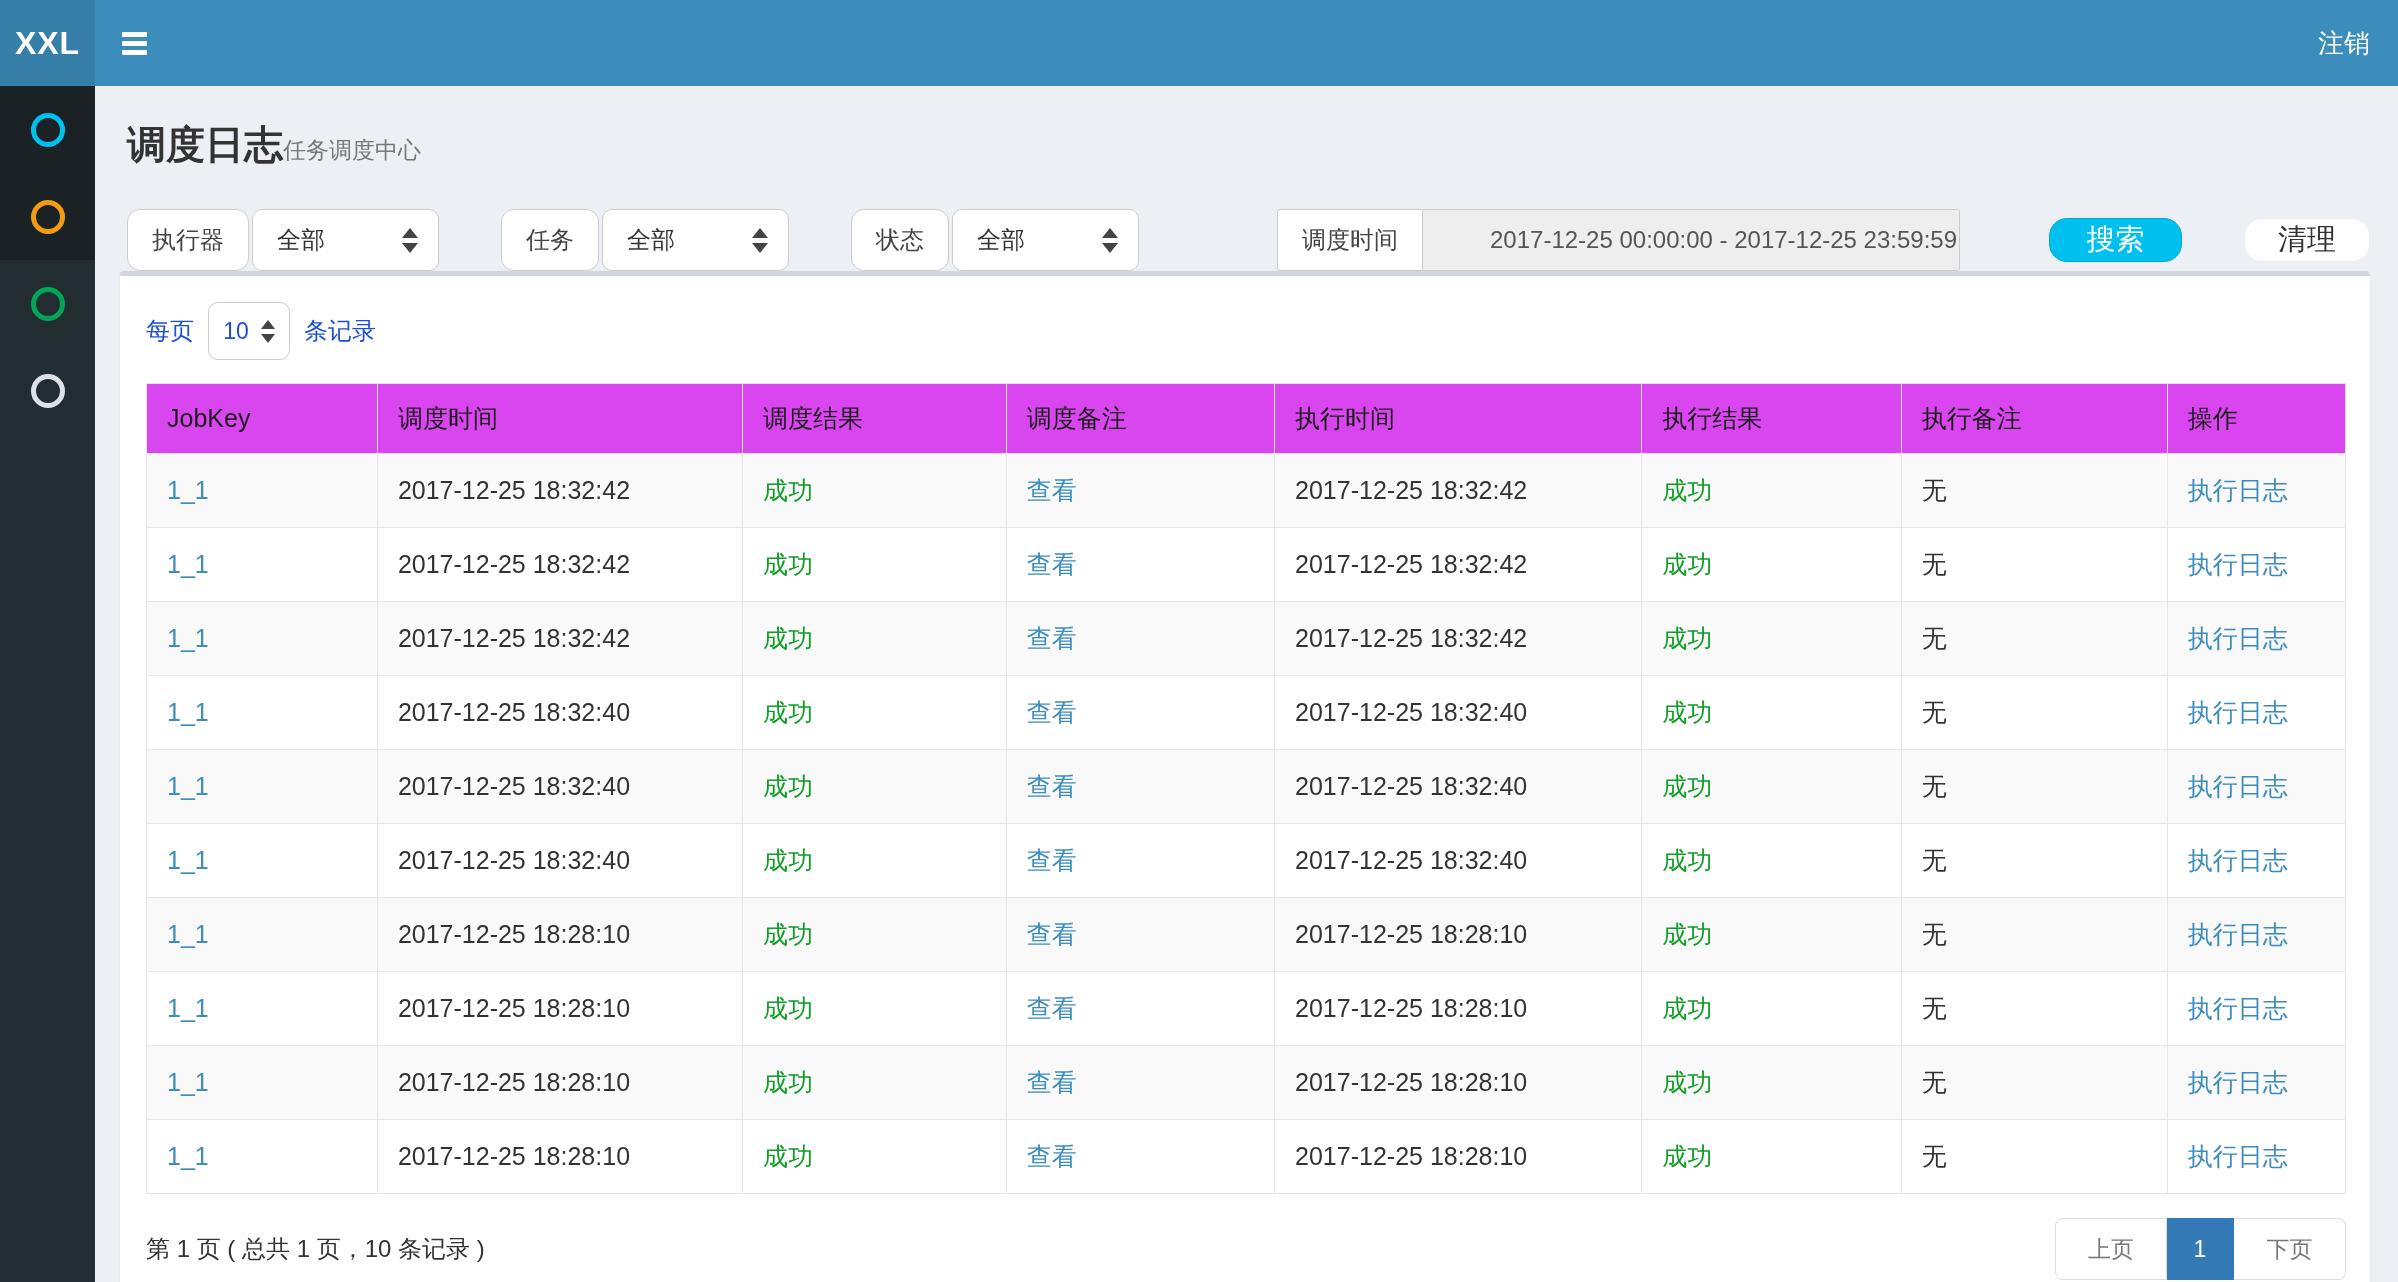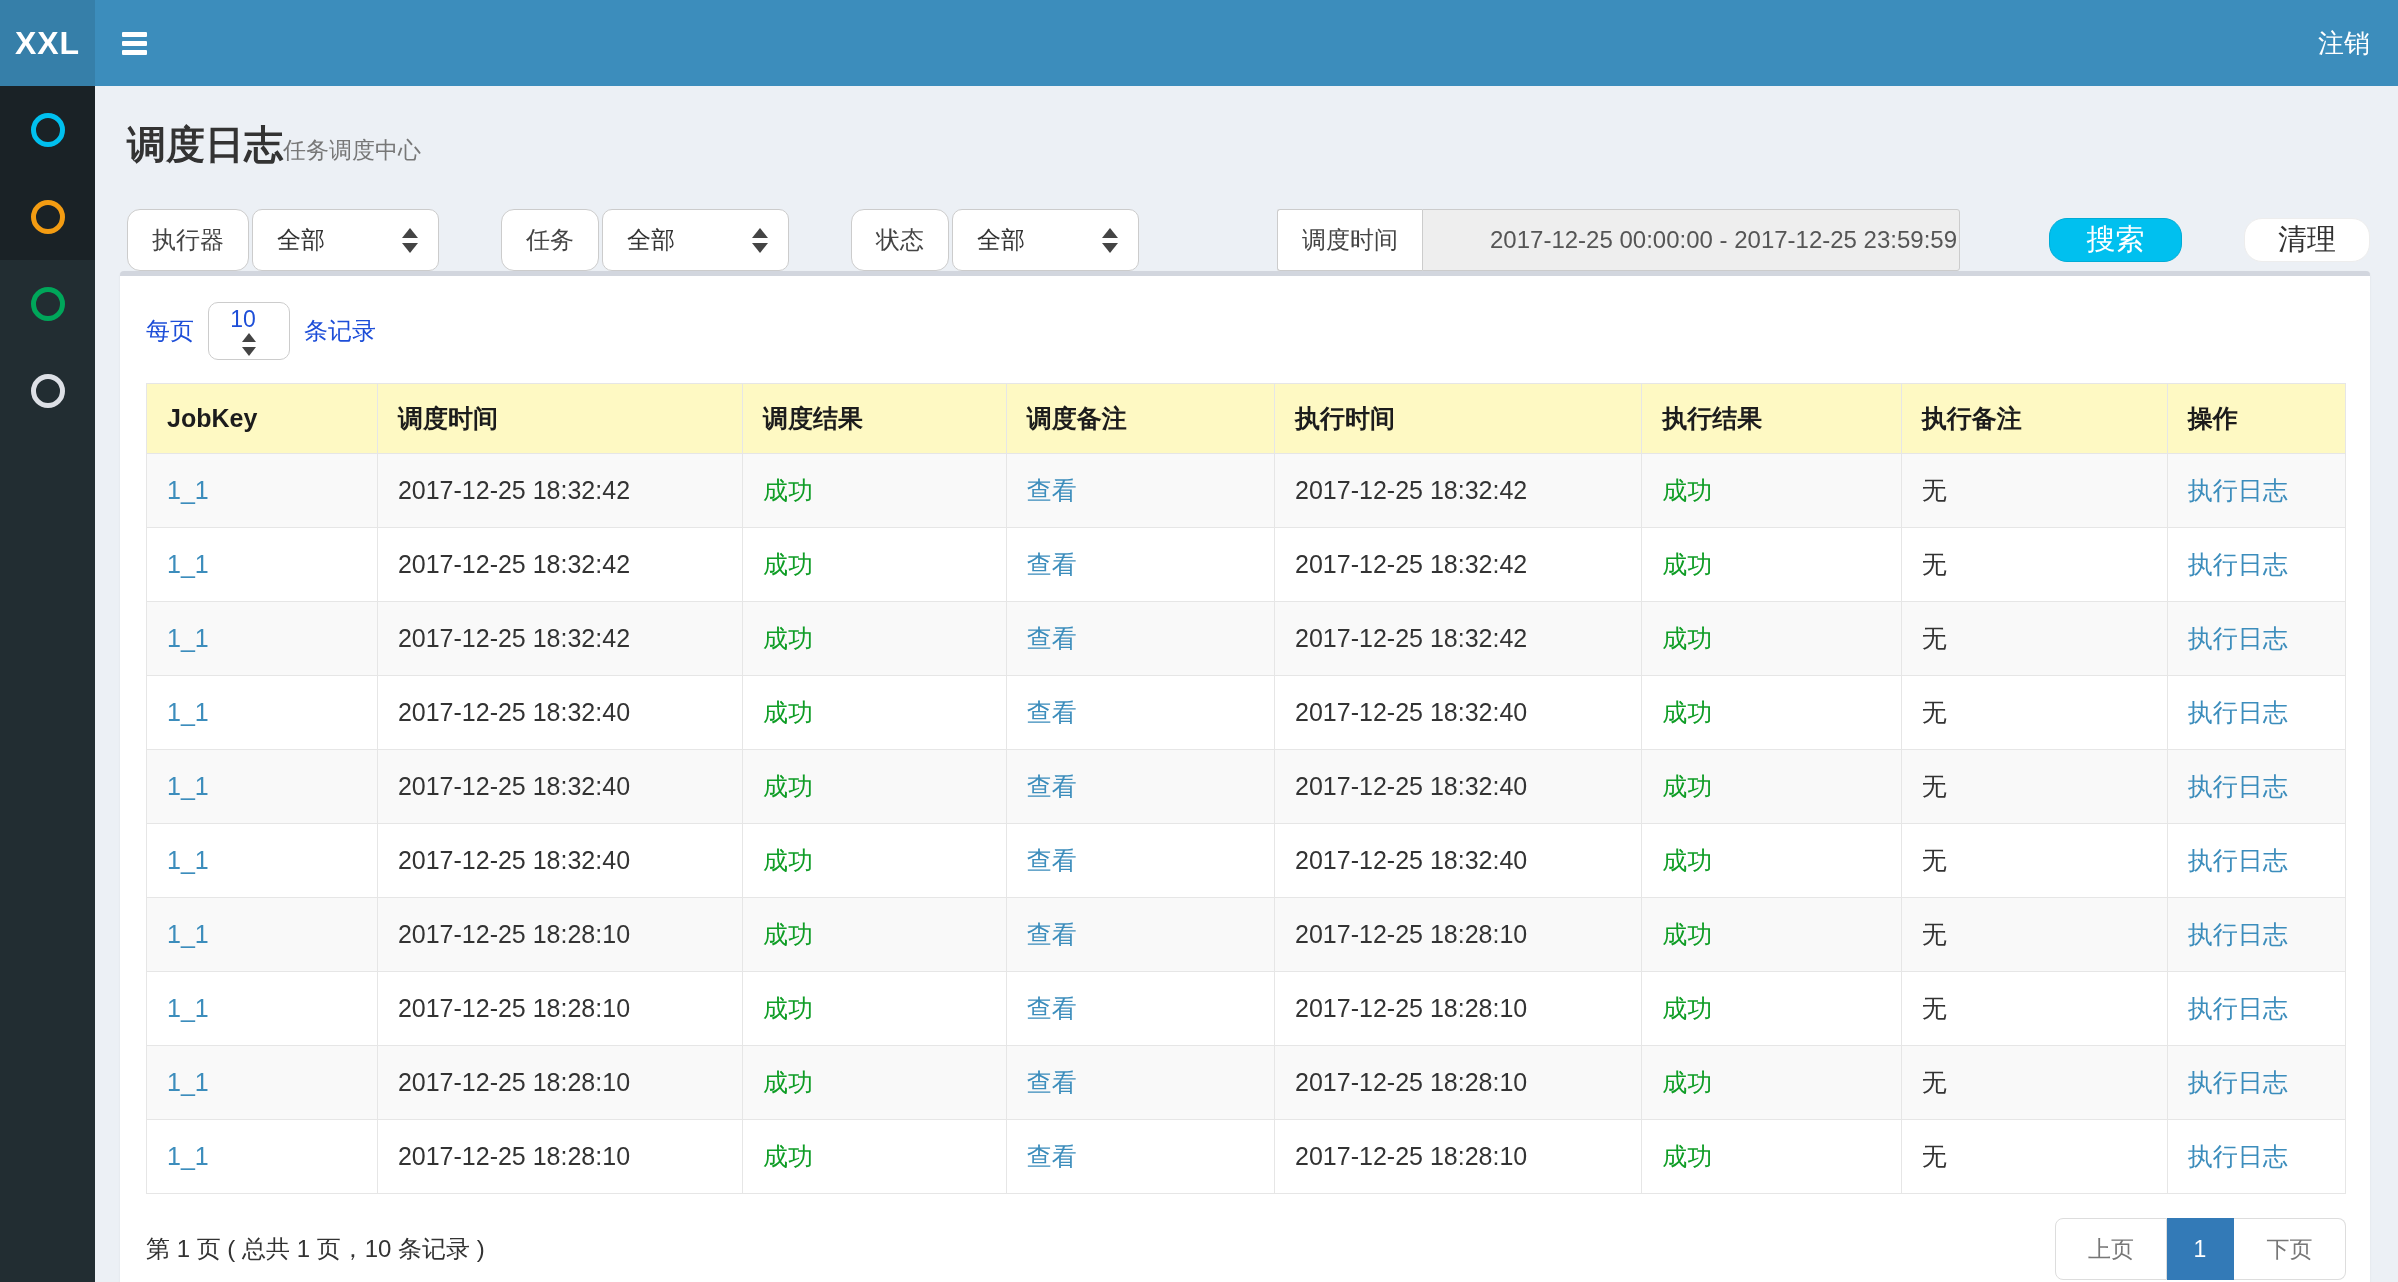--- a/index.html
+++ b/index.html
@@ -66,30 +66,30 @@
 
   
   .box {
     margin:0 0 0 -7px; 
     width:2250px; background:#fff; border-top:5px solid #d2d6de;
     border-radius:4px; box-shadow:0 1px 2px rgba(0,0,0,.08);
     margin-top:0; padding:26px 24px 30px 26px;
   }
 
   .pagesize-row { display:flex; align-items:center; font-size:24px; color:#1d4ed8; }
-  .pagesize-sel { width:82px; height:58px; border:1px solid #ccc; border-radius:10px; display:flex; align-items:center; justify-content:center; margin:0 14px; cursor:pointer; background:#fff;flex-direction:column; }
+  .pagesize-sel { width:82px; height:58px; border:1px solid #ccc; border-radius:10px; display:flex; align-items:center; justify-content:center; margin:0 14px; cursor:pointer; background:#fff; }
   .pagesize-sel .sel-text { font-size:23px; margin-right:12px; }
   .pagesize-sel .spin { margin-left:0; }
   .pagesize-sel .spin .up { border-left-width:7px; border-right-width:7px; border-bottom-width:9px; }
   .pagesize-sel .spin .down{ border-left-width:7px; border-right-width:7px; border-top-width:9px; }
 
   
   table { width:100%; border-collapse:collapse; margin-top:23px; table-layout:fixed; }
   th, td { border:1px solid #e6e6e6; text-align:left; font-size:25px; padding:0 0 0 20px; overflow:hidden; white-space:nowrap; }
-  th { height:70px; font-weight:bold; color:#1c1c1c; background:#fef9c3; }
+  th { height:70px; font-weight:normal; color:#1c1c1c; background:#d946ef; }
   td { height:74px; color:#333; }
   tbody tr:nth-child(odd) td { background:#f9f9f9; }
   .c-jobkey {width:10.5%;} .c-ttime {width:16.6%;} .c-tres {width:12%;} .c-tmsg {width:12.2%;}
   .c-htime {width:16.7%;} .c-hres {width:11.8%;} .c-hmsg {width:12.1%;} .c-op {width:8.1%;}
   a.cell-link { color:#3c8dbc; text-decoration:none; cursor:pointer; }
   td.green, span.green { color:#0f9d26; }
 
   
   .table-footer { display:flex; align-items:center; margin-top:24px; }
   .page-info { font-size:24px; color:#333; }

